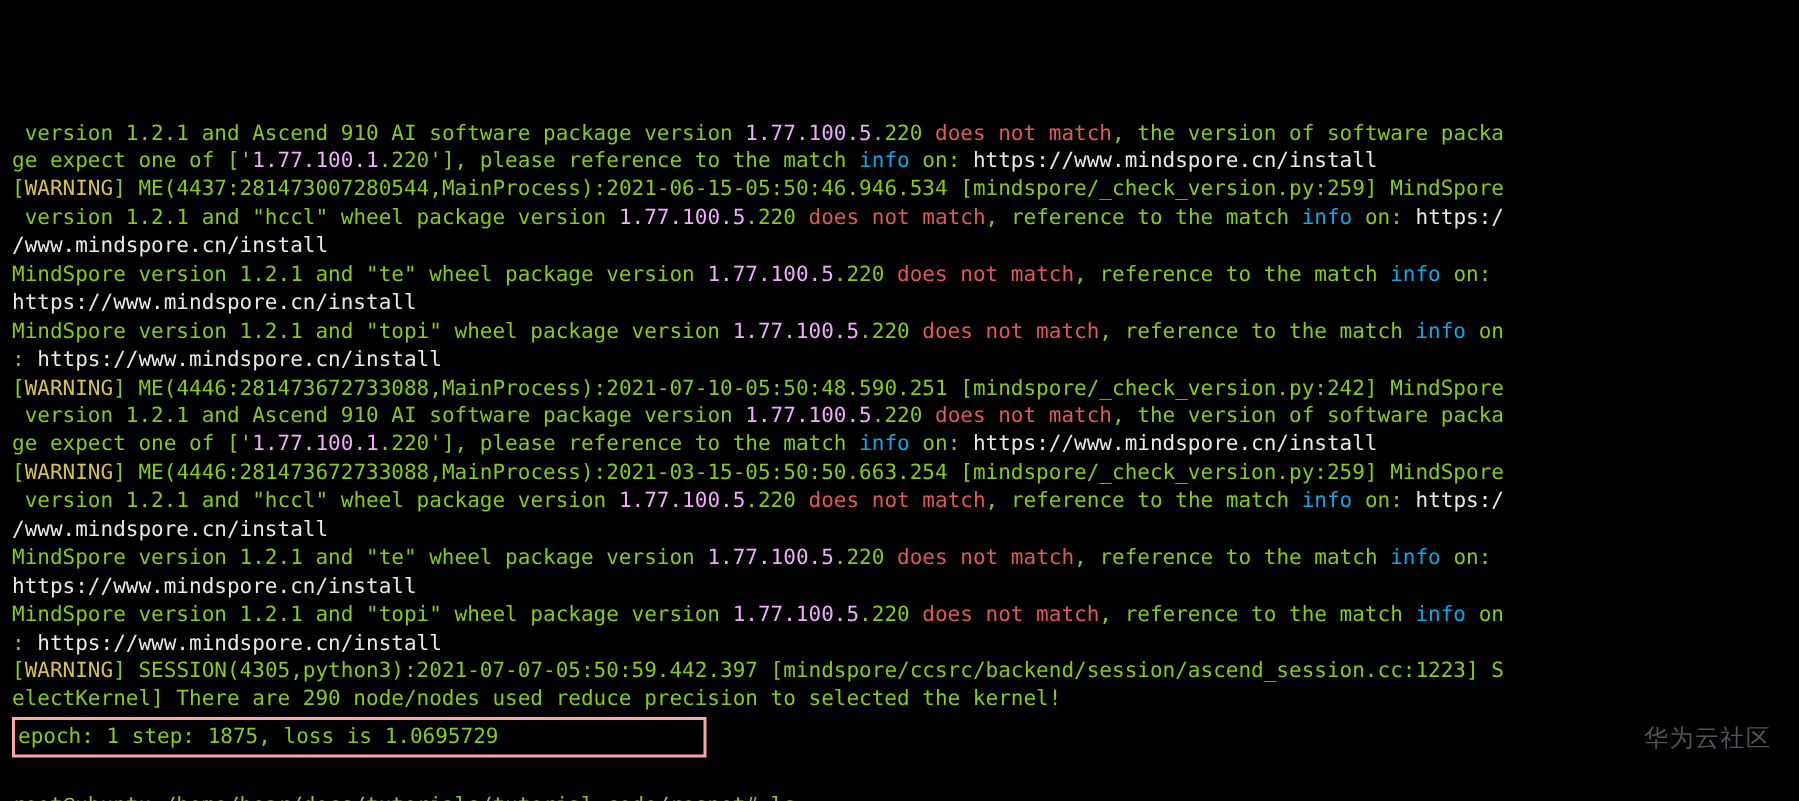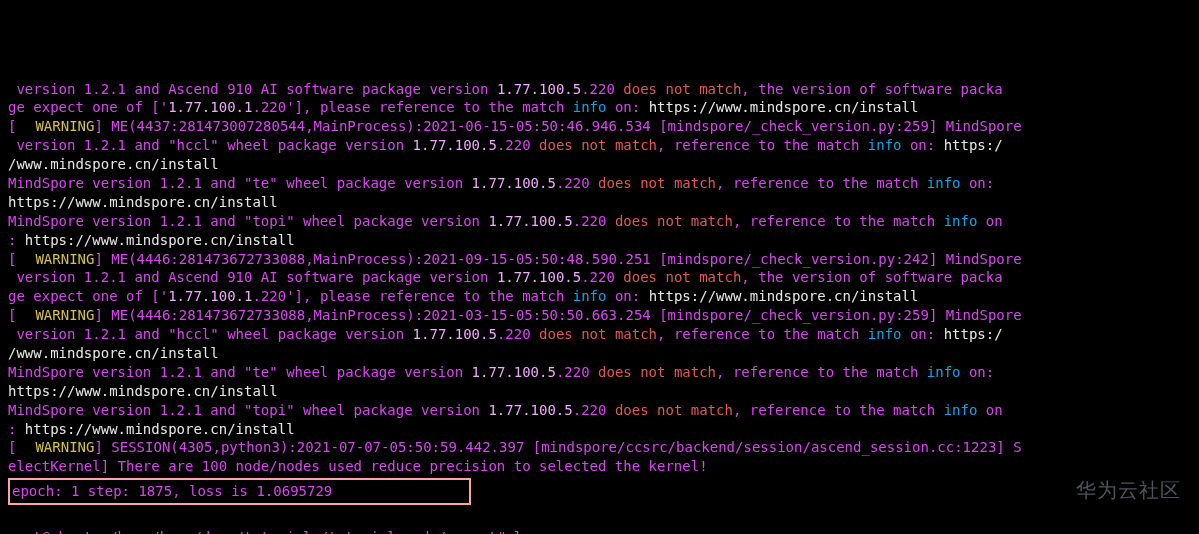--- a/index.html
+++ b/index.html
@@ -10,71 +10,71 @@
     font-size: 14px;
     line-height: 1.35;
     width: 1199px;
     height: 534px;
     overflow: hidden;
     padding: 4px 8px;
     position: relative;
     white-space: pre-wrap;
     word-break: break-all;
   }
-  .white { color: #d946ef; margin-top: 21px; }
-  .yellow { color: #d6c24a; margin-left: 19px; }
+  .white { color: #84cc16; margin-top: 21px; }
+  .yellow { color: #d6c24a; }
   .magenta { color: #f0abfc; }
   .red { color: #e05858; text-align: right; }
   .cyan { color: #0ea5e9; }
   .link { color: #e8e8e8; }
   .redbox {
     border: 2px solid #fca5a5;
     padding: 2px 2px;
     display: inline-block;
     margin-top: 2px;
     margin-bottom: 4px;
   }
   .watermark {
     position: absolute;
     right: 18px;
     bottom: 30px;
     color: #6b7078;
     font-family: sans-serif;
-    font-size: 20px;
+    font-size: 16px;
     letter-spacing: 1px;
     opacity: 0.75;
     text-align: center;
   }
 </style>
 </head>
 <body>
 
 
 
 <div><span class="white"> version 1.2.1 and Ascend 910 AI software package version </span><span class="magenta">1.77.100.5</span><span class="white">.220 </span><span class="red">does not match</span><span class="white">, the version of software packa</span>
 <span class="white">ge expect one of ['</span><span class="magenta">1.77.100.1</span><span class="white">.220'], please reference to the match </span><span class="cyan">info</span><span class="white"> on: </span><span class="link">https://www.mindspore.cn/install</span>
 <span class="white">[</span><span class="yellow">WARNING</span><span class="white">] ME(4437:281473007280544,MainProcess):2021-06-15-05:50:46.946.534 [mindspore/_check_version.py:259] MindSpore</span>
 <span class="white"> version 1.2.1 and "hccl" wheel package version </span><span class="magenta">1.77.100.5</span><span class="white">.220 </span><span class="red">does not match</span><span class="white">, reference to the match </span><span class="cyan">info</span><span class="white"> on: </span><span class="link">https:/</span>
 <span class="link">/www.mindspore.cn/install</span>
 <span class="white">MindSpore version 1.2.1 and "te" wheel package version </span><span class="magenta">1.77.100.5</span><span class="white">.220 </span><span class="red">does not match</span><span class="white">, reference to the match </span><span class="cyan">info</span><span class="white"> on: </span>
 <span class="link">https://www.mindspore.cn/install</span>
 <span class="white">MindSpore version 1.2.1 and "topi" wheel package version </span><span class="magenta">1.77.100.5</span><span class="white">.220 </span><span class="red">does not match</span><span class="white">, reference to the match </span><span class="cyan">info</span><span class="white"> on</span>
 <span class="white">: </span><span class="link">https://www.mindspore.cn/install</span>
-<span class="white">[</span><span class="yellow">WARNING</span><span class="white">] ME(4446:281473672733088,MainProcess):2021-09-15-05:50:48.590.251 [mindspore/_check_version.py:242] MindSpore</span>
+<span class="white">[</span><span class="yellow">WARNING</span><span class="white">] ME(4446:281473672733088,MainProcess):2021-07-10-05:50:48.590.251 [mindspore/_check_version.py:242] MindSpore</span>
 <span class="white"> version 1.2.1 and Ascend 910 AI software package version </span><span class="magenta">1.77.100.5</span><span class="white">.220 </span><span class="red">does not match</span><span class="white">, the version of software packa</span>
 <span class="white">ge expect one of ['</span><span class="magenta">1.77.100.1</span><span class="white">.220'], please reference to the match </span><span class="cyan">info</span><span class="white"> on: </span><span class="link">https://www.mindspore.cn/install</span>
 <span class="white">[</span><span class="yellow">WARNING</span><span class="white">] ME(4446:281473672733088,MainProcess):2021-03-15-05:50:50.663.254 [mindspore/_check_version.py:259] MindSpore</span>
 <span class="white"> version 1.2.1 and "hccl" wheel package version </span><span class="magenta">1.77.100.5</span><span class="white">.220 </span><span class="red">does not match</span><span class="white">, reference to the match </span><span class="cyan">info</span><span class="white"> on: </span><span class="link">https:/</span>
 <span class="link">/www.mindspore.cn/install</span>
 <span class="white">MindSpore version 1.2.1 and "te" wheel package version </span><span class="magenta">1.77.100.5</span><span class="white">.220 </span><span class="red">does not match</span><span class="white">, reference to the match </span><span class="cyan">info</span><span class="white"> on: </span>
 <span class="link">https://www.mindspore.cn/install</span>
 <span class="white">MindSpore version 1.2.1 and "topi" wheel package version </span><span class="magenta">1.77.100.5</span><span class="white">.220 </span><span class="red">does not match</span><span class="white">, reference to the match </span><span class="cyan">info</span><span class="white"> on</span>
 <span class="white">: </span><span class="link">https://www.mindspore.cn/install</span>
 <span class="white">[</span><span class="yellow">WARNING</span><span class="white">] SESSION(4305,python3):2021-07-07-05:50:59.442.397 [mindspore/ccsrc/backend/session/ascend_session.cc:1223] S</span>
-<span class="white">electKernel] There are 100 node/nodes used reduce precision to selected the kernel!</span>
+<span class="white">electKernel] There are 290 node/nodes used reduce precision to selected the kernel!</span>
 <div class="redbox"><span class="white">epoch: 1 step: 1875, loss is 1.0695729                </span></div>
 
 <span class="white">root@ubuntu:/home/bear/docs/tutorials/tutorial_code/resnet# ls</span>
 
 
 </div>
 
 <div class="watermark">华为云社区</div>
 
 

